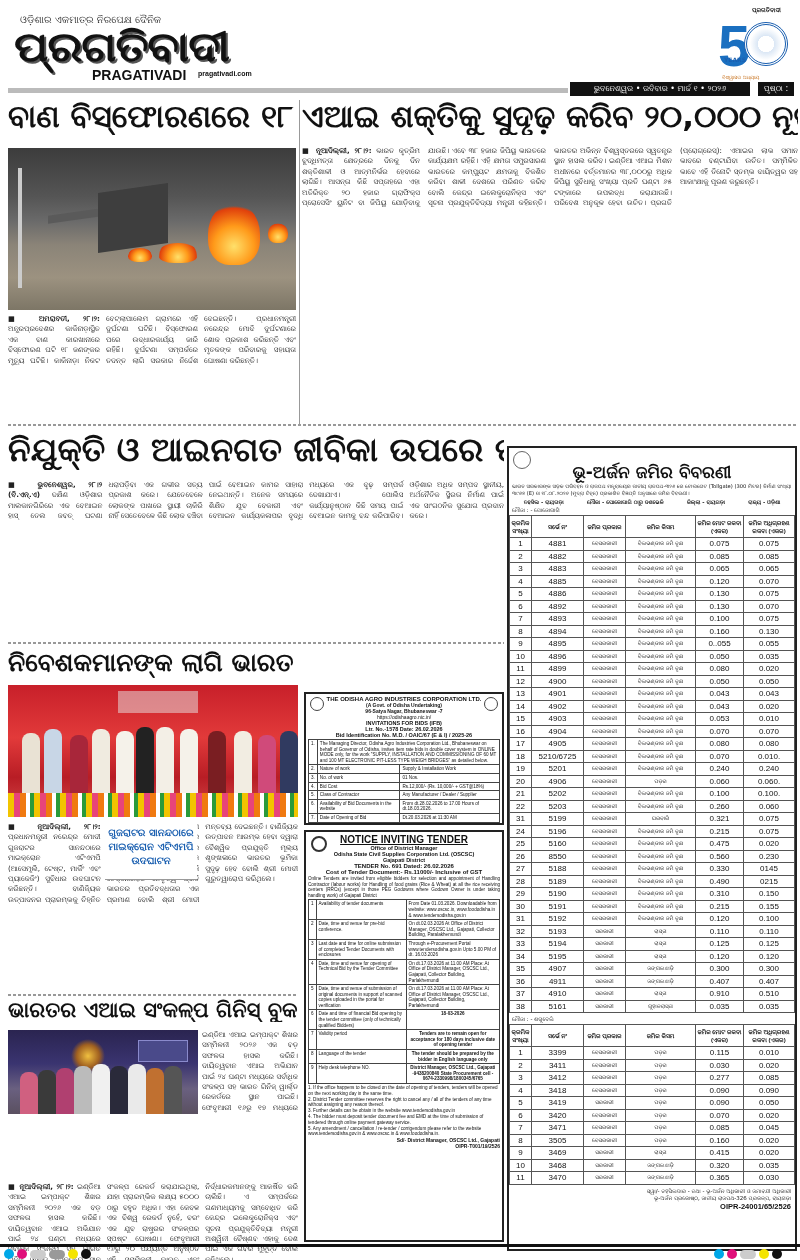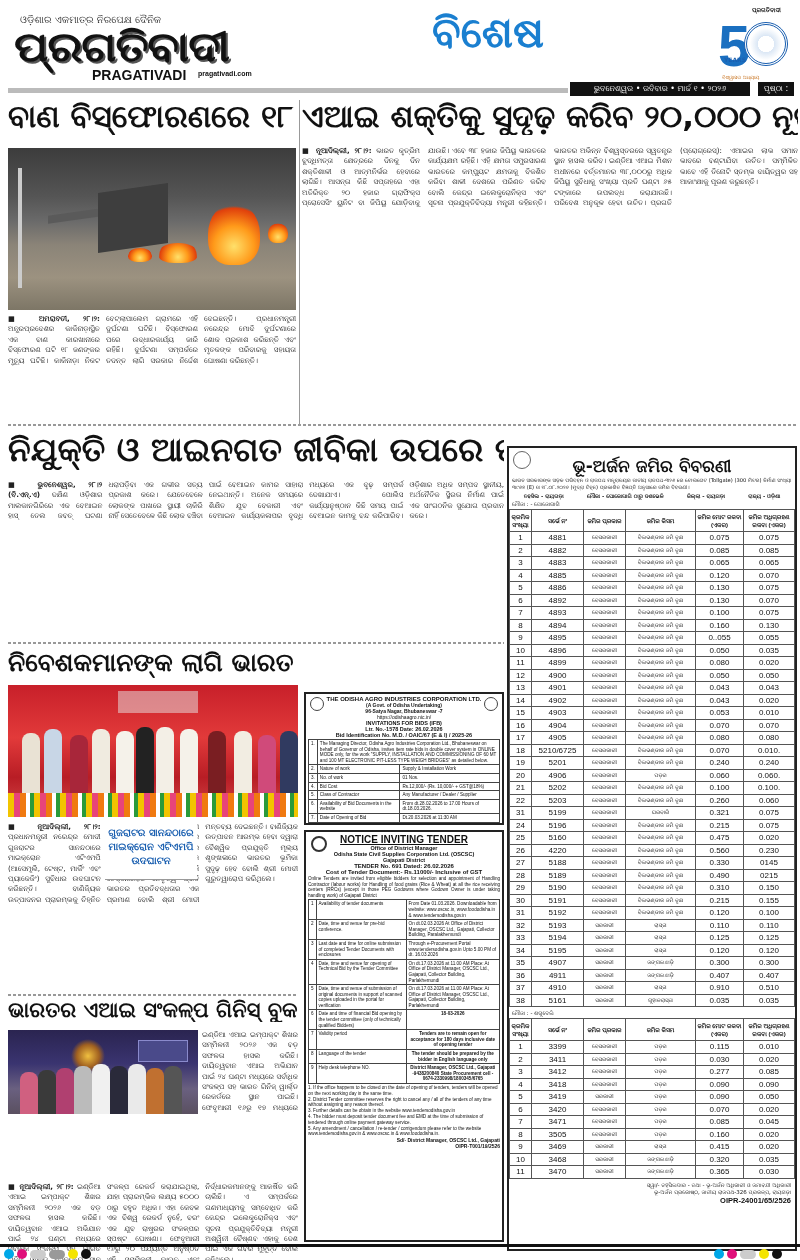--- a/index.html
+++ b/index.html
@@ -48,21 +48,20 @@
 .bar{width:16px;height:9px;border-radius:5px}
 </style>
 </head>
 <body>
 
 <div class="abs masthead">
   <div class="abs logo-tag">ଓଡ଼ିଶାର ଏକମାତ୍ର ନିରପେକ୍ଷ ଦୈନିକ</div>
   <div class="abs logo">ପ୍ରଗତିବାଦୀ</div>
   <div class="abs logo-en">PRAGATIVADI</div>
   <div class="abs logo-url">pragativadi.com</div>
-  <div class="abs section-title">ବିଶେଷ</div>
   <div class="abs anniv">
     <span class="brand">ପ୍ରଗତିବାଦୀ</span>
     <span class="five">5</span>
     <span class="seal"></span>
     <span class="years">YEARS</span>
     <span class="tag">ବିଶ୍ୱାସର ଅଧ୍ୟାୟ</span>
   </div>
   <div class="abs rule-grey"></div>
   <div class="abs dateline">ଭୁବନେଶ୍ୱର • ରବିବାର • ମାର୍ଚ୍ଚ ୧ • ୨୦୨୬</div>
   <div class="abs pageno">ପୃଷ୍ଠା : ୧୦</div>
@@ -264,21 +263,21 @@
     <div>3. Further details can be obtain in the website www.tendersodisha.gov.in</div>
     <div>4. The bidder must deposit tender document fee and EMD at the time of submission of tendered through online payment gateway service.</div>
     <div>5. Any amendment / cancellation / re-tender / corrigendum please refer to the website www.tendersodisha.gov.in &amp; www.oscsc.in &amp; www.foododisha.in.</div>
   </div>
   <div style="text-align:right;font-size:5px;font-weight:bold;font-family:'Liberation Sans',sans-serif">Sd/- District Manager, OSCSC Ltd., Gajapati</div>
   <div style="text-align:right;font-size:5px;font-weight:bold;font-family:'Liberation Sans',sans-serif">OIPR-T001/19/2526</div>
 </div>
 
 <div class="abs land">
   <div style="position:absolute;left:4px;top:3px;width:18px;height:18px;border-radius:50%;border:1px solid #666"></div>
-  <div style="text-align:center;font-size:17px;font-weight:bold;padding-top:8px">ଭୂ-ଅର୍ଜନ ଜମିର ବିବରଣୀ</div>
+  <div style="text-align:center;font-size:17px;font-weight:bold;padding-top:14px">ଭୂ-ଅର୍ଜନ ଜମିର ବିବରଣୀ</div>
   <div style="font-size:5.2px;line-height:7px;padding:1px 3px">ଭାରତ ସରକାରଙ୍କ ସଡ଼କ ପରିବହନ ଓ ରାଜପଥ ମନ୍ତ୍ରାଳୟର ଜାତୀୟ ରାଜପଥ-୩୨୬ ରେ ଟୋଲଗେଟ (Tollgate) (300 ମିଟର) ନିର୍ମାଣ ସଂଖ୍ୟା ୩୯୬୭ (E) ତା ୧୮.୦୮.୨୦୨୬ (ମୁଦ୍ରା ଚିହ୍ନ) ପ୍ରକାଶିତ ବିଜ୍ଞପ୍ତି ଅନୁସାରେ ଜମିର ବିବରଣୀ।</div>
   <div style="display:flex;justify-content:space-around;font-size:5.5px;font-weight:bold;padding:1px 3px">
     <span>ତହସିଲ - ରାୟଗଡ଼ା</span>
       <span>ମୌଜା - ପୋଜୋଗାଗି ଠାରୁ ଦଶଭେଳି</span>
       <span>ଜିଲ୍ଲା - ରାୟଗଡ଼ା</span>
       <span>ରାଜ୍ୟ - ଓଡ଼ିଶା</span>
   </div>
   <div style="font-size:5.5px;padding:0 3px 1px">ମୌଜା : - ପୋଜୋଗାଗି</div>
   <table id="land-t1">
     <thead>
@@ -487,21 +486,21 @@
         <tr>
           <td>25</td>
           <td>5160</td>
           <td style="font-size: 5.5px;">ବେସରକାରୀ</td>
           <td style="font-size: 5.5px;">ବିଲଭଣ୍ଡାକ ଜମି ବୃକ୍ଷ</td>
           <td>0.475</td>
           <td>0.020</td>
         </tr>
         <tr>
           <td>26</td>
-          <td>4220</td>
+          <td>8550</td>
           <td style="font-size: 5.5px;">ବେସରକାରୀ</td>
           <td style="font-size: 5.5px;">ବିଲଭଣ୍ଡାକ ଜମି ବୃକ୍ଷ</td>
           <td>0.560</td>
           <td>0.230</td>
         </tr>
         <tr>
           <td>27</td>
           <td>5188</td>
           <td style="font-size: 5.5px;">ବେସରକାରୀ</td>
           <td style="font-size: 5.5px;">ବିଲଭଣ୍ଡାକ ଜମି ବୃକ୍ଷ</td>

